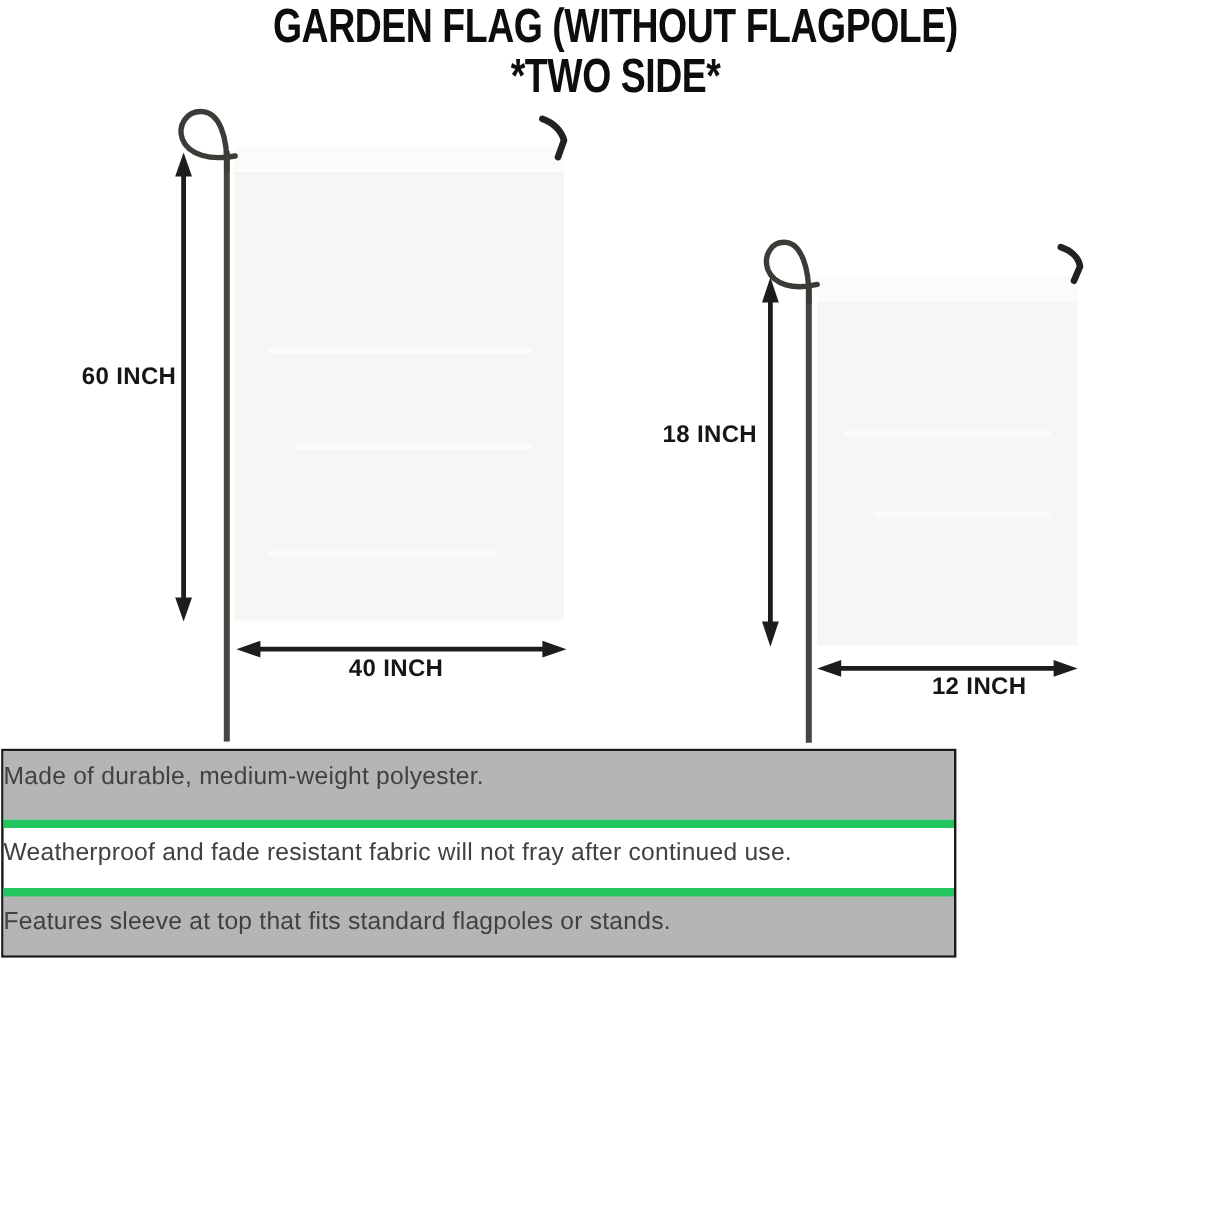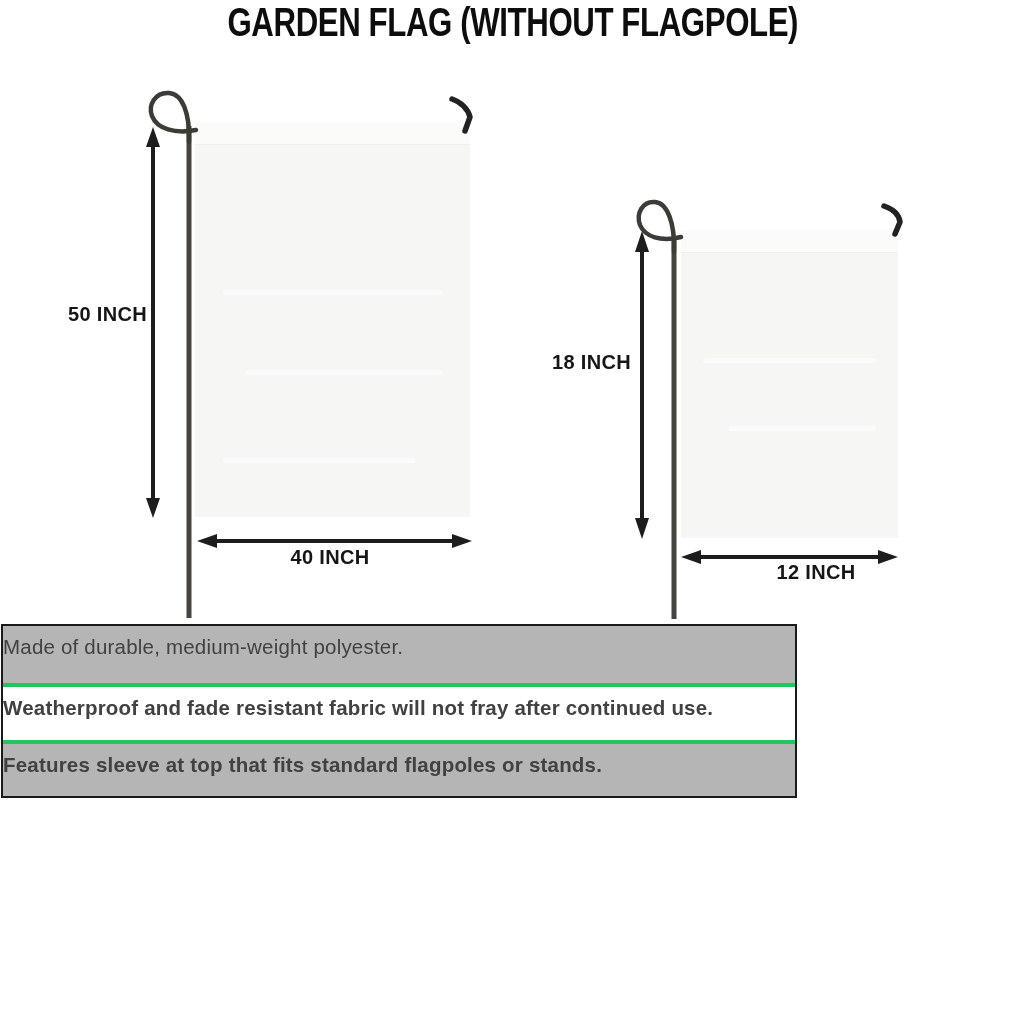--- a/index.html
+++ b/index.html
@@ -31,31 +31,34 @@
 
   
   .overlay{position:absolute;left:0;top:0;width:1024px;height:1024px;pointer-events:none;}
 
   
   .features{position:absolute;left:1px;top:624px;width:792px;
             border:2.5px solid #1a1a1a;background:#ffffff;}
   .frow{height:56.8px;padding:8px 12px 0 0;box-sizing:border-box;
         font-size:20.5px;color:#414141;letter-spacing:0.2px;line-height:1.25;
         overflow:hidden;white-space:nowrap;}
-  .frow + .frow{border-top:4px solid #22c55e;font-weight:bold;}
+  .frow + .frow{border-top:7px solid #22c55e;}
   .frow.shaded{background:#b5b5b5;}
 </style>
 </head>
 <body>
 
 <div id="page">
 
   <div class="title">
     <div class="title-line">
       <span class="squeeze">GARDEN FLAG (WITHOUT FLAGPOLE)</span>
+    </div>
+    <div class="title-line">
+      <span class="squeeze">*TWO SIDE*</span>
     </div>
   </div>
 
   <div class="flag flag-large">
     <div class="sleeve"></div>
     <div class="streak" style="top:168px;"></div>
     <div class="streak" style="top:248px;left:18%;"></div>
     <div class="streak" style="top:336px;right:20%;"></div>
   </div>
 
@@ -85,21 +88,21 @@
 
     <line x1="642" y1="248" x2="642" y2="522" stroke="#1d1d1d" stroke-width="4"></line>
     <polygon points="642,231 635,252 649,252" fill="#1d1d1d"></polygon>
     <polygon points="642,539 635,518 649,518" fill="#1d1d1d"></polygon>
 
     <line x1="697" y1="557" x2="882" y2="557" stroke="#1d1d1d" stroke-width="4"></line>
     <polygon points="681,557 701,550 701,564" fill="#1d1d1d"></polygon>
     <polygon points="898,557 878,550 878,564" fill="#1d1d1d"></polygon>
   </svg>
 
-  <div class="dim dim-40">50 INCH</div>
+  <div class="dim dim-40">60 INCH</div>
   <div class="dim dim-28">40 INCH</div>
   <div class="dim dim-18">18 INCH</div>
   <div class="dim dim-12">12 INCH</div>
 
   <div class="features">
     <div class="frow shaded">Made of durable, medium-weight polyester.</div>
     <div class="frow">Weatherproof and fade resistant fabric will not fray after continued use.</div>
     <div class="frow shaded">Features sleeve at top that fits standard flagpoles or stands.</div>
   </div>
 

